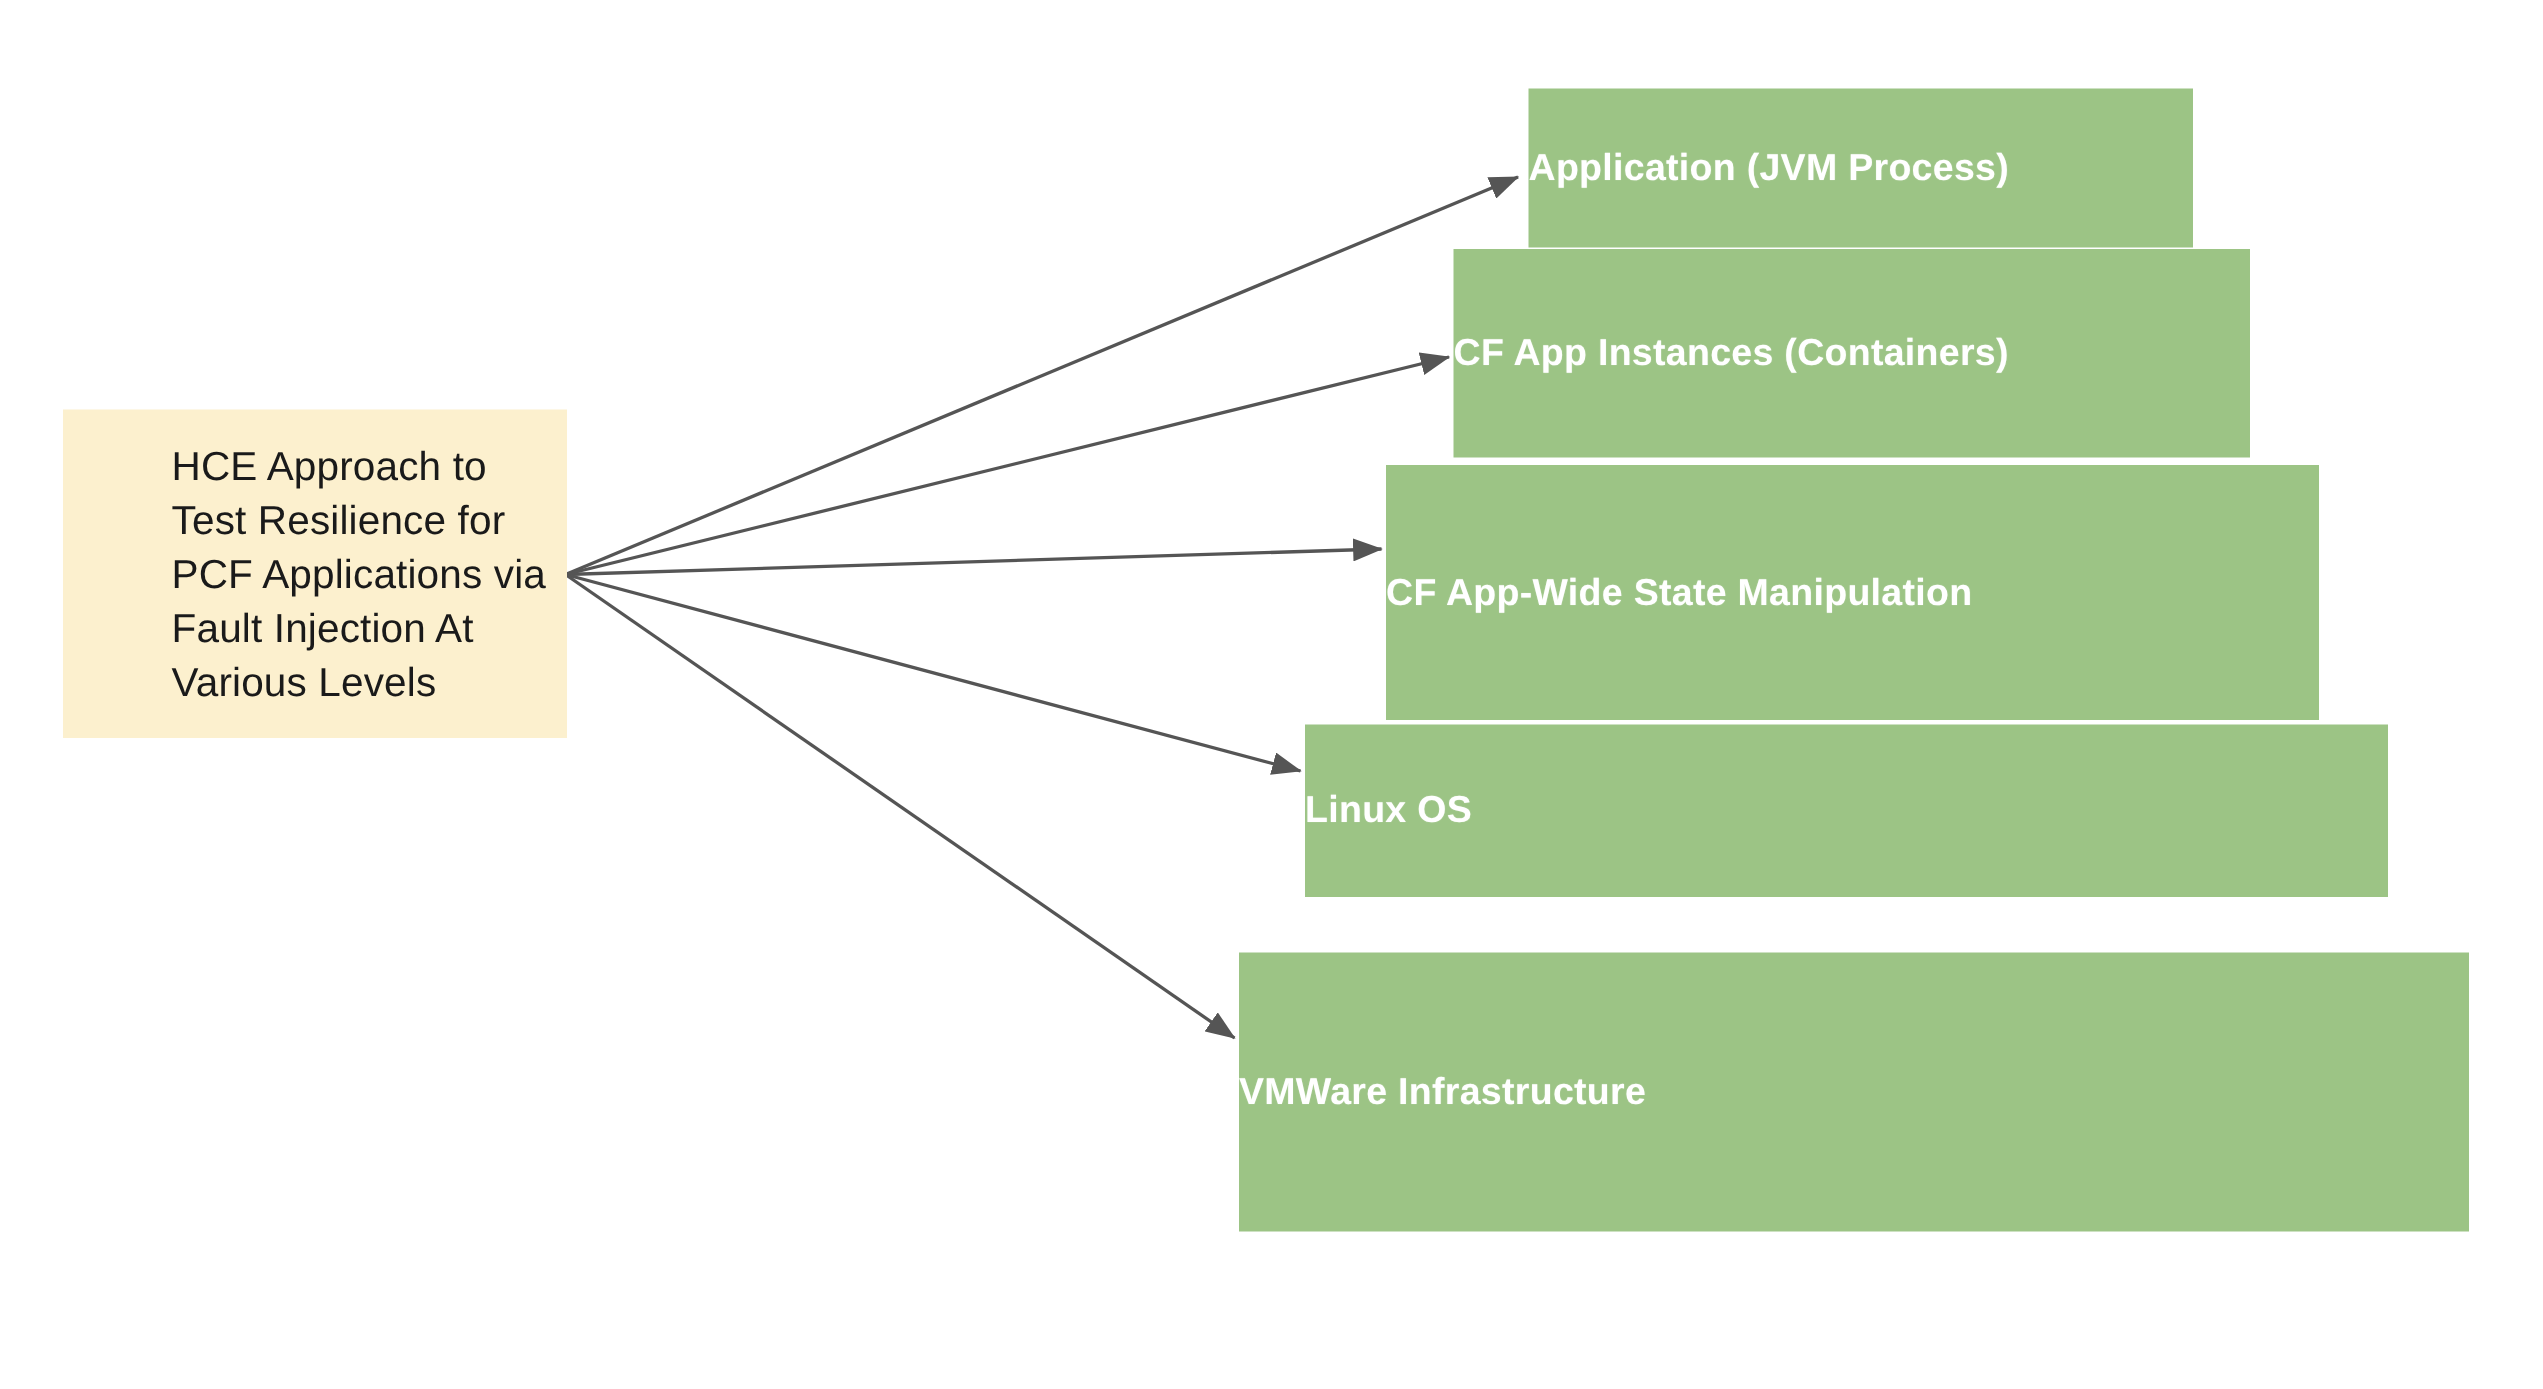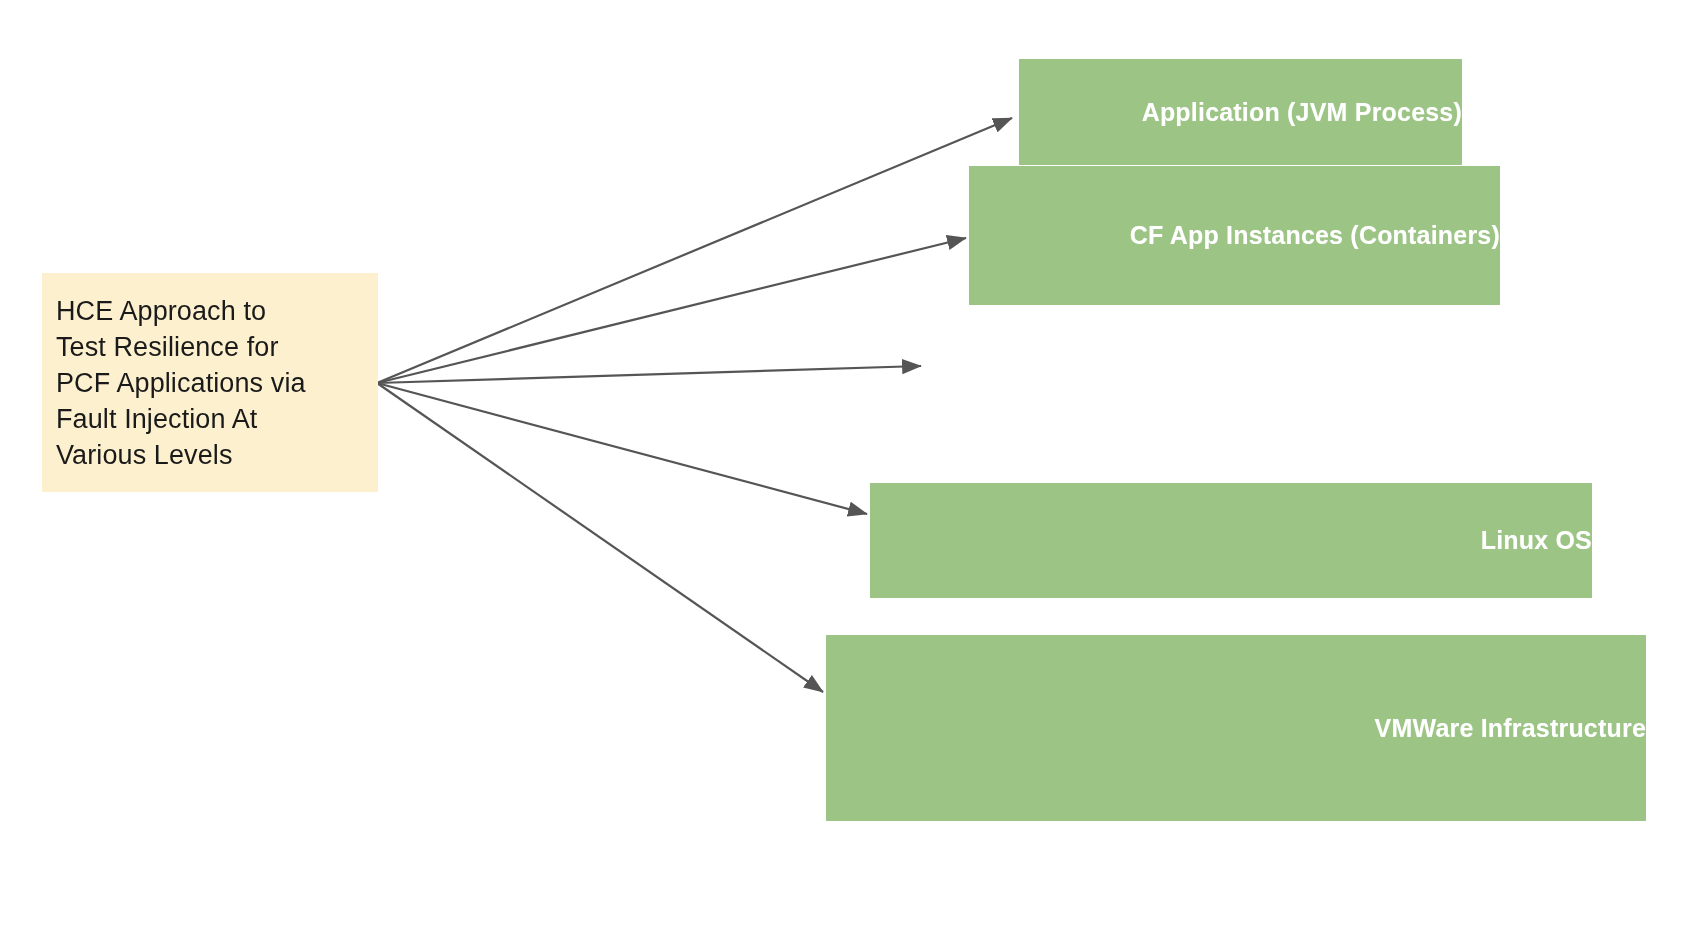--- a/index.html
+++ b/index.html
@@ -25,39 +25,39 @@
     width: 1695px;
     height: 926px;
     pointer-events: none;
   }
   .note-box {
     position: absolute;
     box-sizing: border-box;
     background: #fcf0ce;
     display: flex;
     align-items: center;
-    justify-content: flex-start;
+    justify-content: flex-end;
     padding: 0 14px;
   }
   .note-text {
     font-family: "Liberation Sans", sans-serif;
     font-size: 27px;
     line-height: 36px;
     color: #1a1a1a;
     font-weight: 400;
     letter-spacing: 0.1px;
     white-space: pre-line;
   }
   .layer-box {
     position: absolute;
     box-sizing: border-box;
     background: #9cc485;
     display: flex;
     align-items: center;
-    justify-content: flex-end;
+    justify-content: flex-start;
     text-align: center;
   }
   .layer-label {
     font-family: "Liberation Sans", sans-serif;
     font-weight: bold;
     font-size: 25px;
     color: #ffffff;
     letter-spacing: 0.2px;
     text-shadow: 0 0 1px rgba(255,255,255,0.35);
   }
@@ -91,20 +91,23 @@
   </div>
 
   <div class="layer-box" style="left:1019px; top:59px; width:443px; height:106px;">
     <span class="layer-label">Application (JVM Process)</span>
   </div>
 
   <div class="layer-box" style="left:969px; top:166px; width:531px; height:139px;">
     <span class="layer-label">CF App Instances (Containers)</span>
   </div>
 
+  <div class="layer-box" style="left:924px; top:310px; width:622px; height:170px;">
+    <span class="layer-label">CF App-Wide State Manipulation</span>
+  </div>
 
   <div class="layer-box" style="left:870px; top:483px; width:722px; height:115px;">
     <span class="layer-label">Linux OS</span>
   </div>
 
   <div class="layer-box" style="left:826px; top:635px; width:820px; height:186px;">
     <span class="layer-label">VMWare Infrastructure</span>
   </div>
 
 </div>

